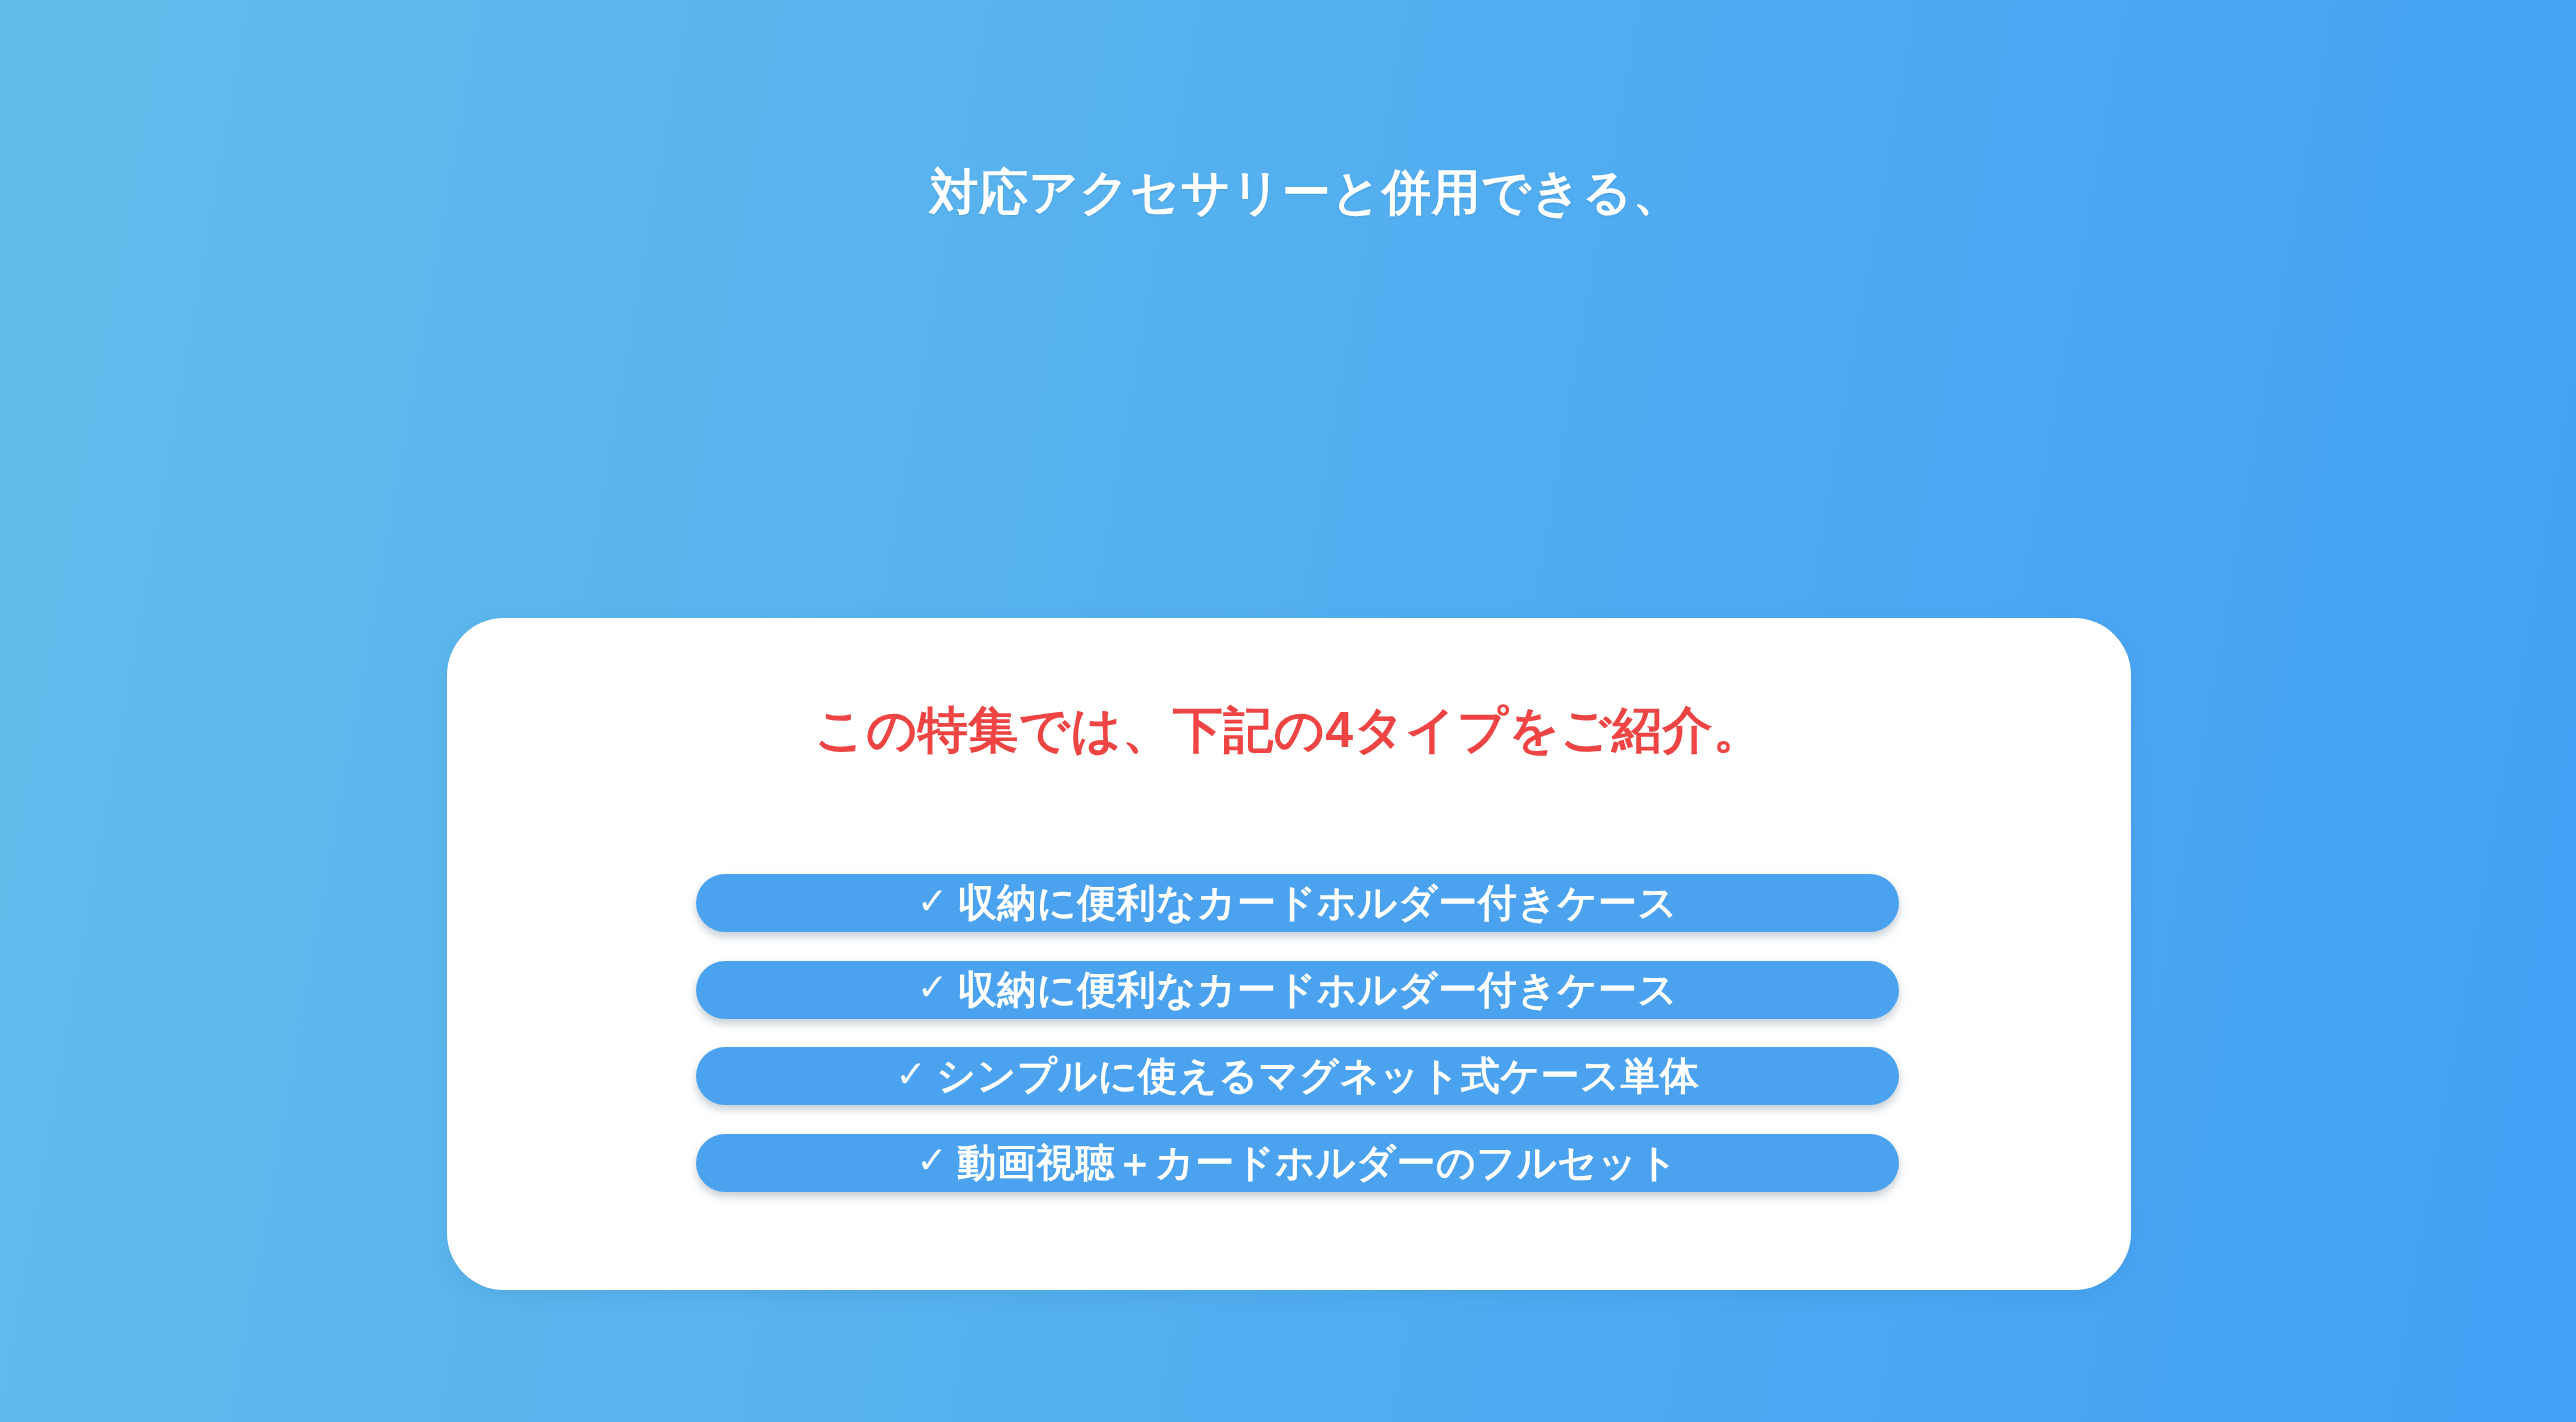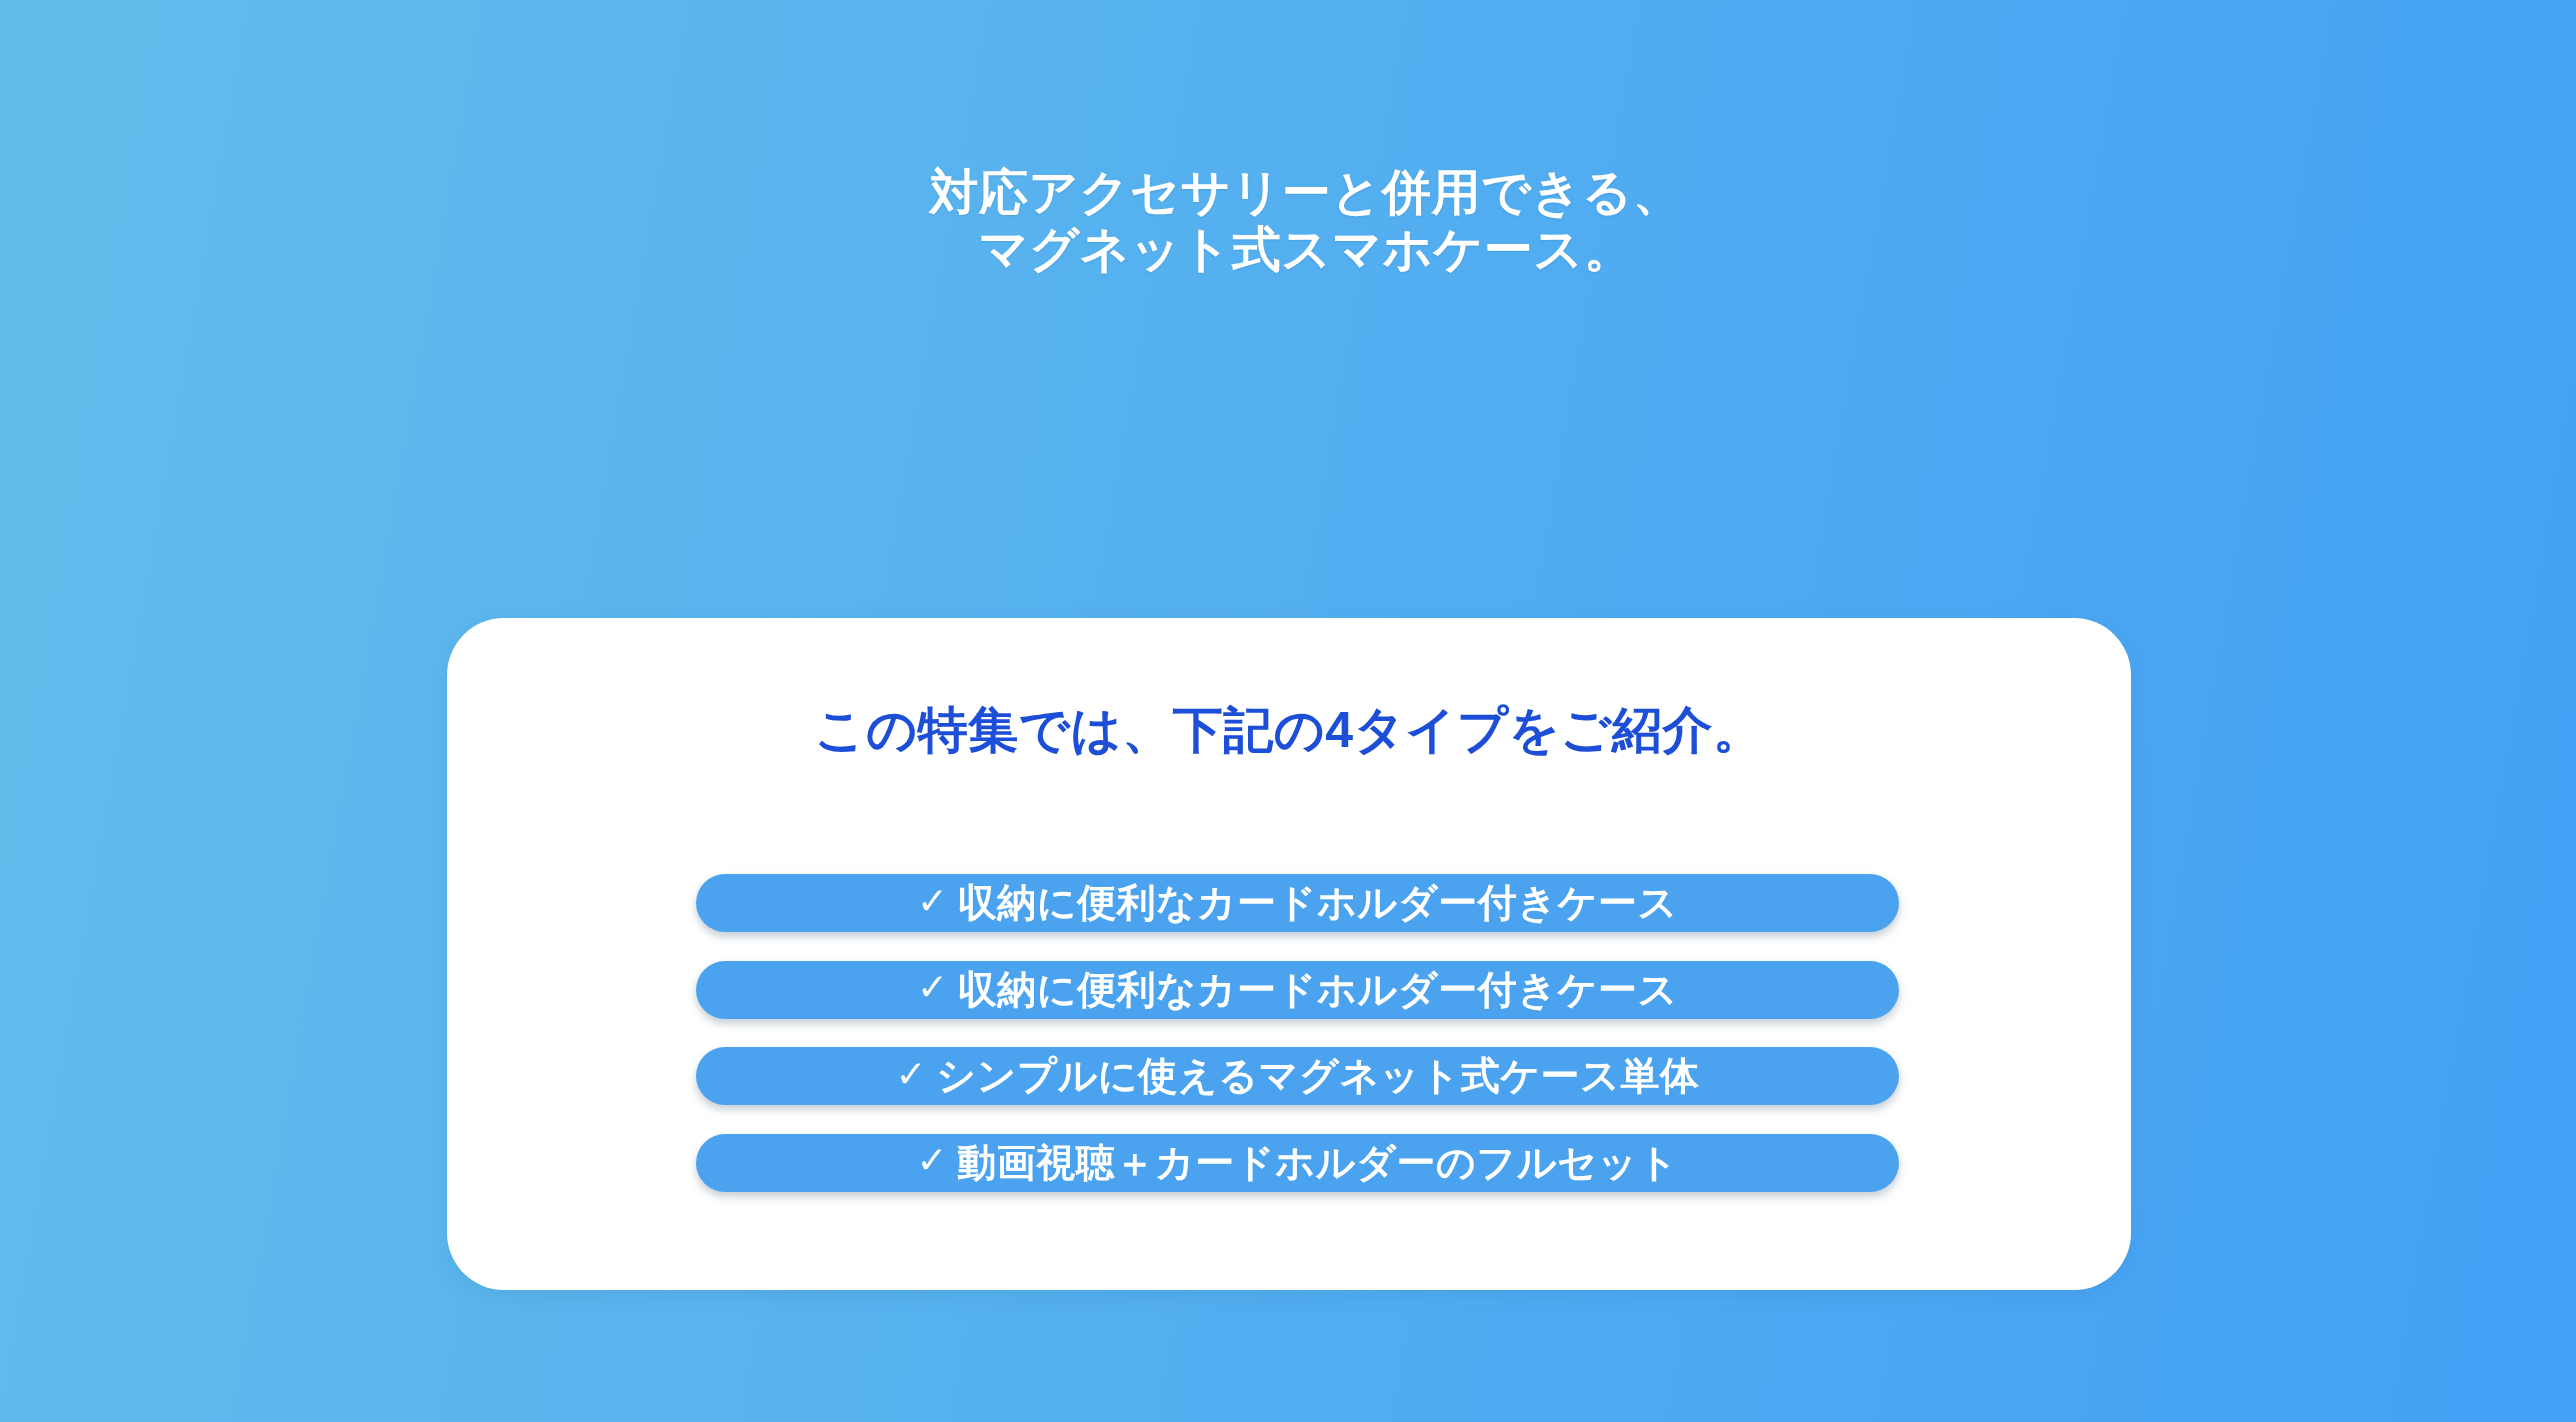--- a/index.html
+++ b/index.html
@@ -111,26 +111,25 @@
     transform: translateY(-1.8px);
   }
 </style>
 </head>
 <body>
 
 <div id="canvas" style="background: linear-gradient(100deg, rgb(99, 189, 235) 0%, rgb(67, 160, 245) 100%);">
 
   <div id="headline">
     <span class="hl-line">対応アクセサリーと併用できる、</span>
-    <span class="hl-line">マグネット式スマホケース。</span>
   </div>
 
   <div id="card">
 
-    <div id="card-heading" style="color: #1d4ed8;">この特集では、下記の4タイプをご紹介。</div>
+    <div id="card-heading" style="color: #ef4444;">この特集では、下記の4タイプをご紹介。</div>
 
     <div id="pill-list">
 
       <div class="pill" style="background: rgb(75, 163, 239);">
         <span class="pill-label">
           <span class="check-icon">✓</span>
           <span>収納に便利なカードホルダー付きケース</span>
         </span>
       </div>
 

